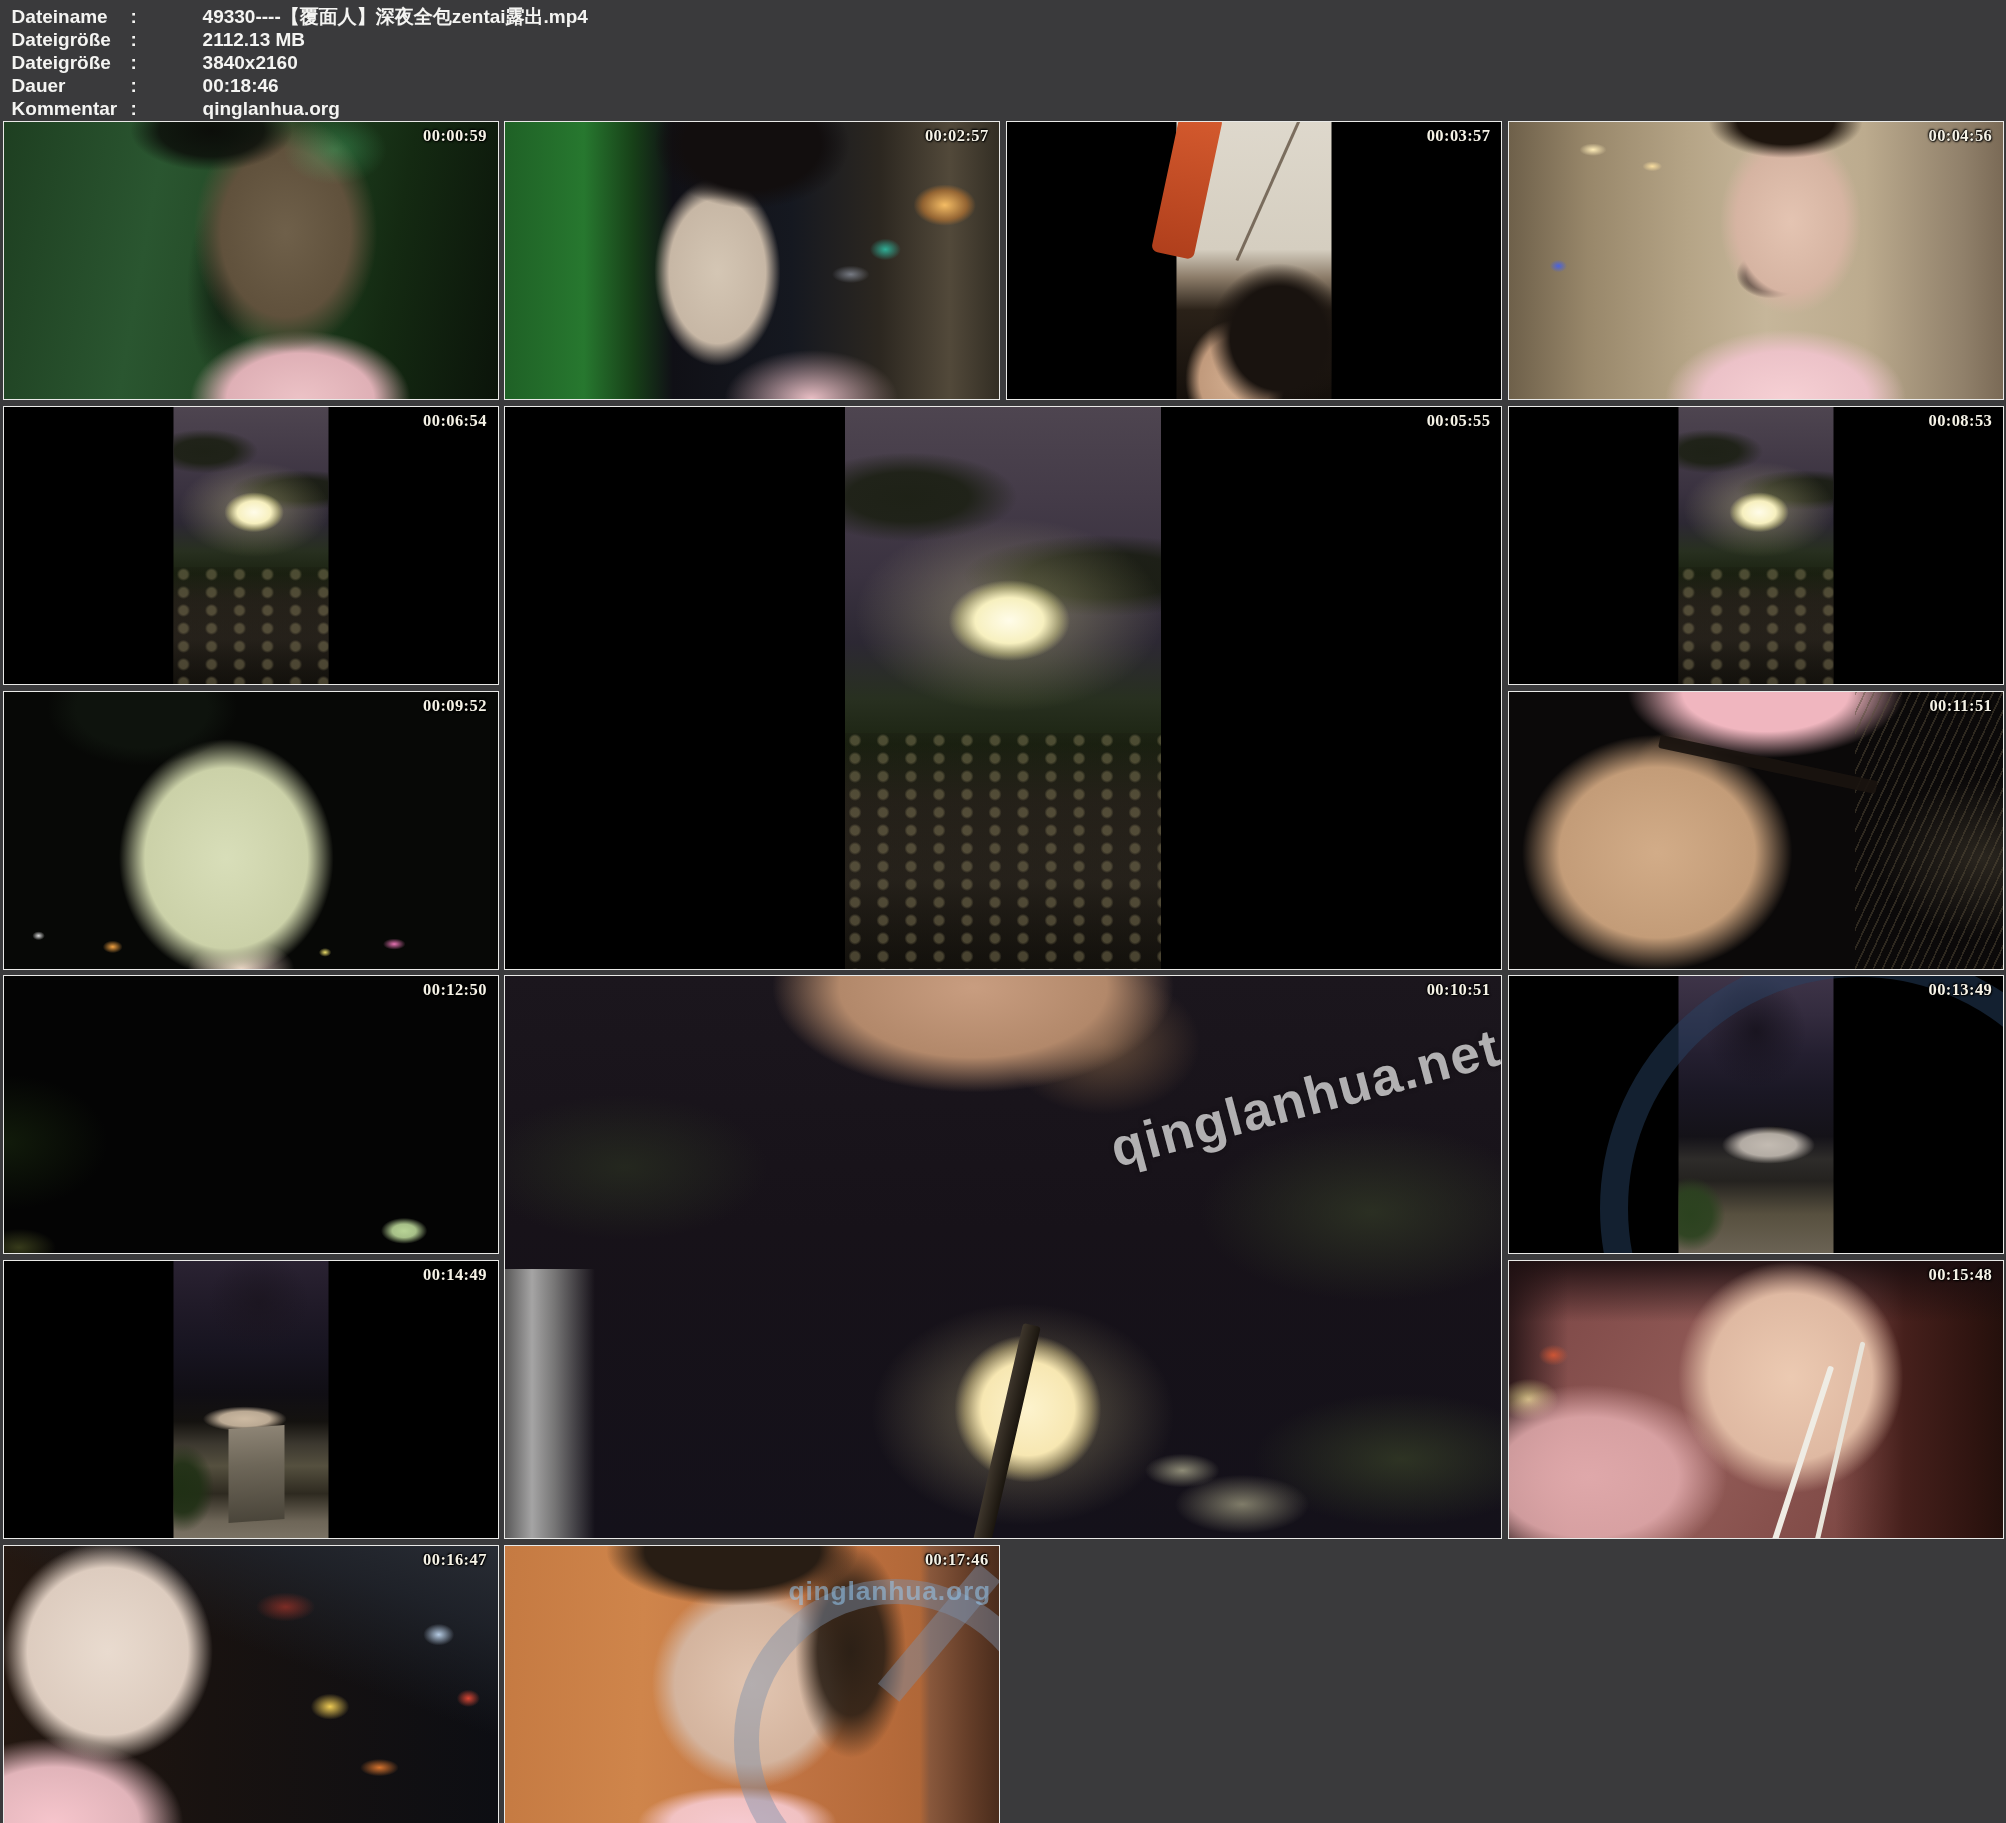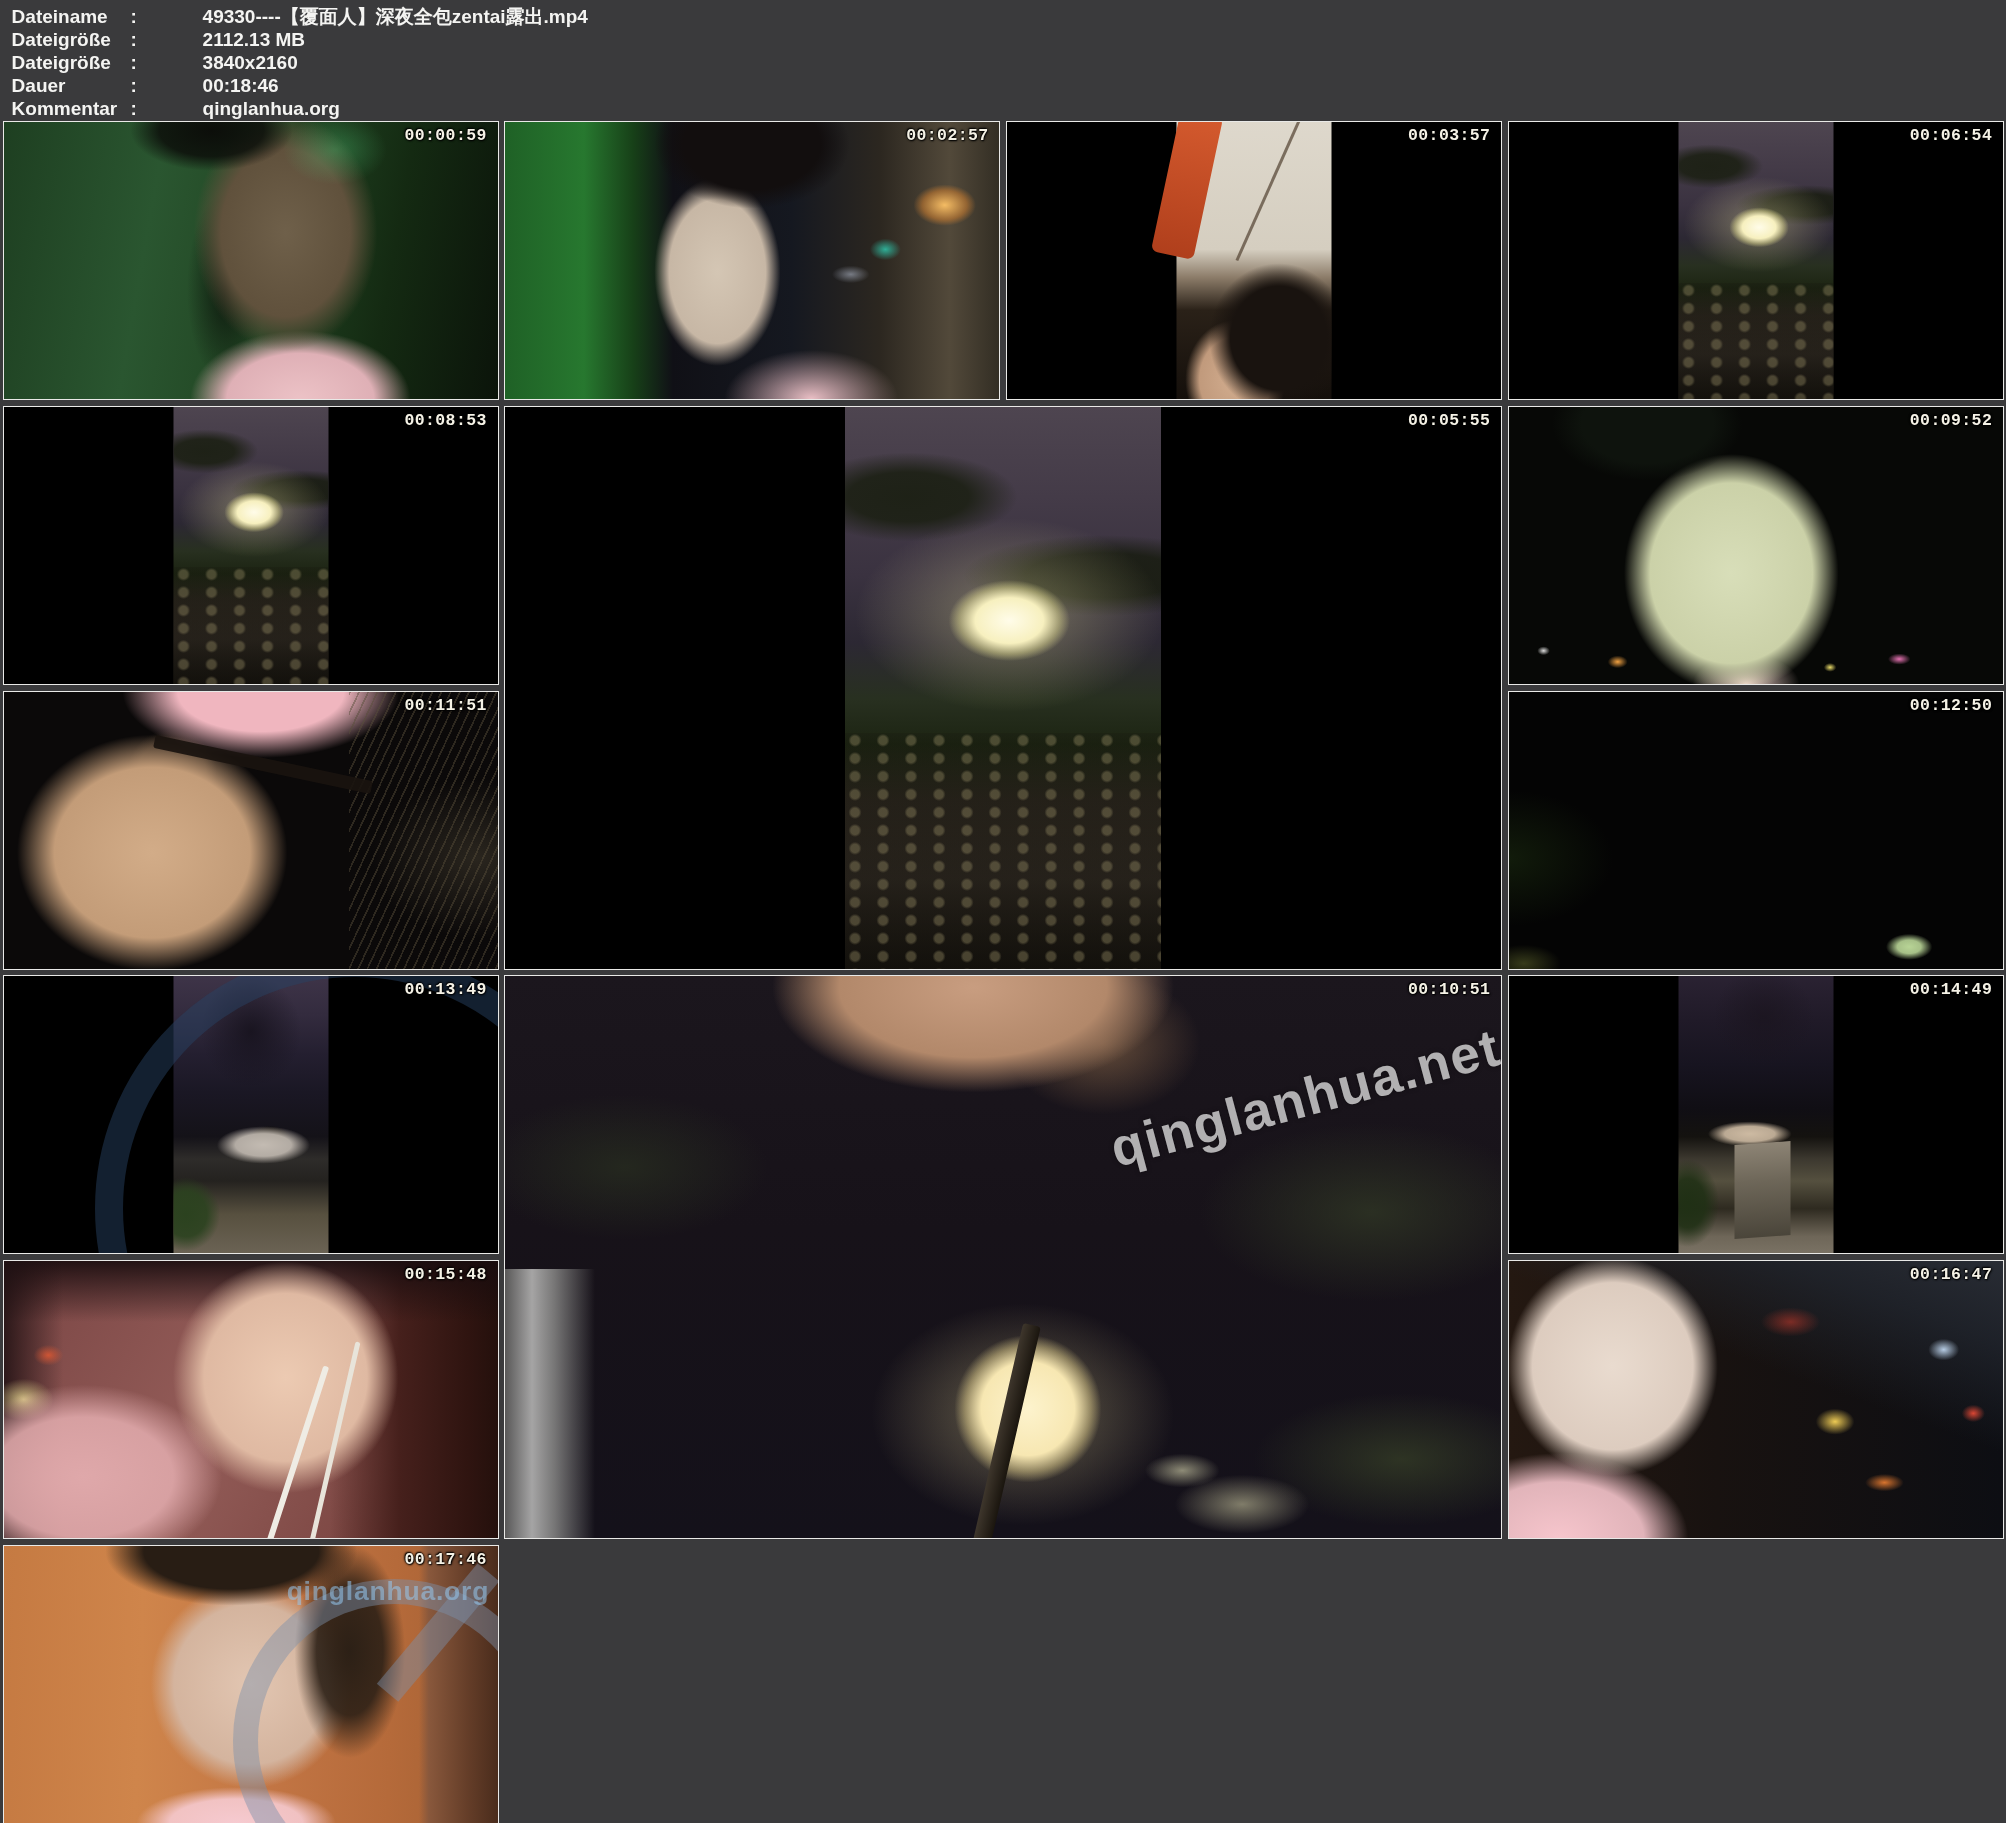--- a/index.html
+++ b/index.html
@@ -16,21 +16,21 @@
   
   .grid{box-sizing:border-box;position:absolute;left:0;top:121px;width:2006px;height:1703px;
         display:grid;grid-template-columns:repeat(4,496px);grid-template-rows:repeat(6,279px);
         gap:5.8px;padding:0 2.5px 2.5px 2.5px;}
   .cell{position:relative;box-sizing:border-box;border:1.7px solid #e9e9e7;background:#000;overflow:hidden;}
   .big-a{grid-column:2/4;grid-row:2/4;}
   .big-b{grid-column:2/4;grid-row:4/6;}
   .art{position:absolute;inset:0;background:#000;}
   .strip{position:absolute;top:0;bottom:0;left:50%;transform:translateX(-50%);width:155px;}
   .big-a .strip{width:316px;}
-  .ts{position:absolute;top:4.1px;right:10.7px;z-index:5;font-family:Liberation Mono, monospace;font-weight:bold;
+  .ts{position:absolute;top:4.1px;right:10.7px;z-index:5;font-family:Liberation Serif, serif;font-weight:bold;
       font-size:16.5px;letter-spacing:0.4px;color:#f5f2e6;
       text-shadow:0 0 2.5px #000,0.8px 0.8px 1.7px #000,-0.8px -0.8px 1.7px #000;}
 
   
   .s1{background:
     radial-gradient(ellipse 116px 58px at 42% 3%, #0c0e0a 0%, rgba(12,14,10,.85) 45%, transparent 70%),
     radial-gradient(ellipse 74px 50px at 67% 10%, rgba(90,230,140,.30), transparent 70%),
     radial-gradient(ellipse 124px 161px at 57% 40%, #6f604a 0%, #60513c 52%, rgba(60,50,36,0) 74%),
     radial-gradient(ellipse 153px 95px at 60% 100%, #ecc2c6 0%, #dfb0b6 48%, rgba(210,160,166,0) 72%),
     radial-gradient(ellipse 58px 141px at 45% 60%, rgba(6,8,5,.75), transparent 68%),
@@ -236,20 +236,24 @@
       <span class="ts">00:02:57</span>
     </div>
 
     <div class="cell">
       <div class="art">
         <div class="strip s4"></div>
       </div>
       <span class="ts">00:03:57</span>
     </div>
 
+    <div class="cell">
+      <div class="art s5"></div>
+      <span class="ts">00:04:56</span>
+    </div>
 
     <div class="cell big-a">
       <div class="art">
         <div class="strip lampart"></div>
       </div>
       <span class="ts">00:05:55</span>
     </div>
 
     <div class="cell">
       <div class="art">

